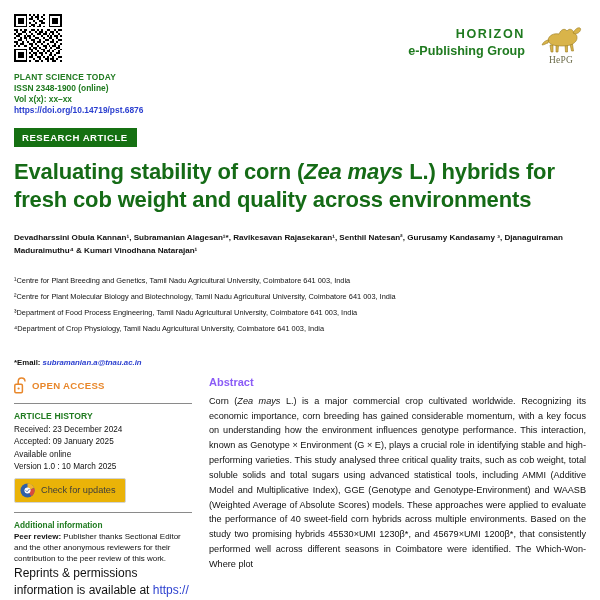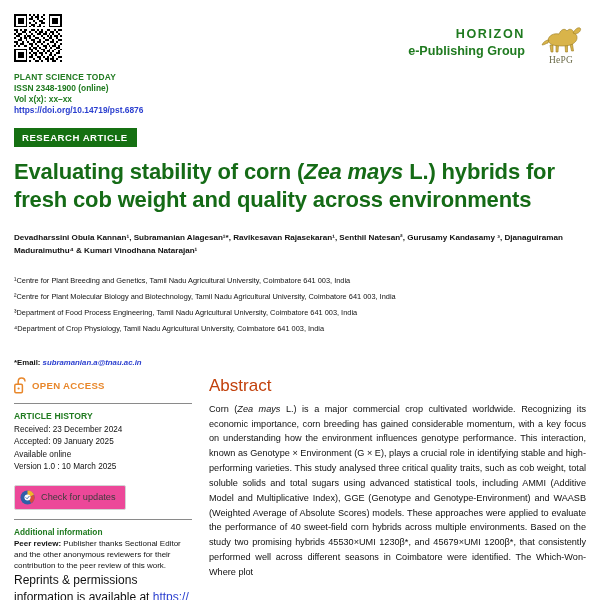--- a/index.html
+++ b/index.html
@@ -198,25 +198,25 @@
   .history {
     margin-top: 3px;
     font-size: 8.2px;
     line-height: 1.52;
     color: #111111;
   }
   .updates-btn {
     display: inline-flex;
     align-items: center;
     gap: 6px;
-    background: #ec4899;
+    background: #eab308;
     border: 1px solid #d3d4d4;
     border-radius: 2px;
     padding: 4px 9px 4px 5px;
-    margin-top: 11px;
+    margin-top: 4px;
     cursor: pointer;
   }
   .updates-btn .label {
     font-size: 9.2px;
     color: #3c3c3c;
   }
   .crossmark {
     width: 15px;
     height: 15px;
     flex: 0 0 15px;
@@ -240,23 +240,23 @@
     color: #111111;
   }
   .addl-body2 a {
     color: #2b3fcf;
     text-decoration: none;
     word-break: break-all;
   }
 
   
   .abstract-head {
-    color: #c2410c;
-    font-size: 17px;
-    font-weight: normal;
+    color: #8b5cf6;
+    font-size: 11px;
+    font-weight: bold;
     margin: 0 0 6px 0;
   }
   .abstract-body {
     font-size: 9.15px;
     line-height: 1.62;
     color: #111111;
     text-align: justify;
   }
   .abstract-body i { font-style: italic; }
 </style>

